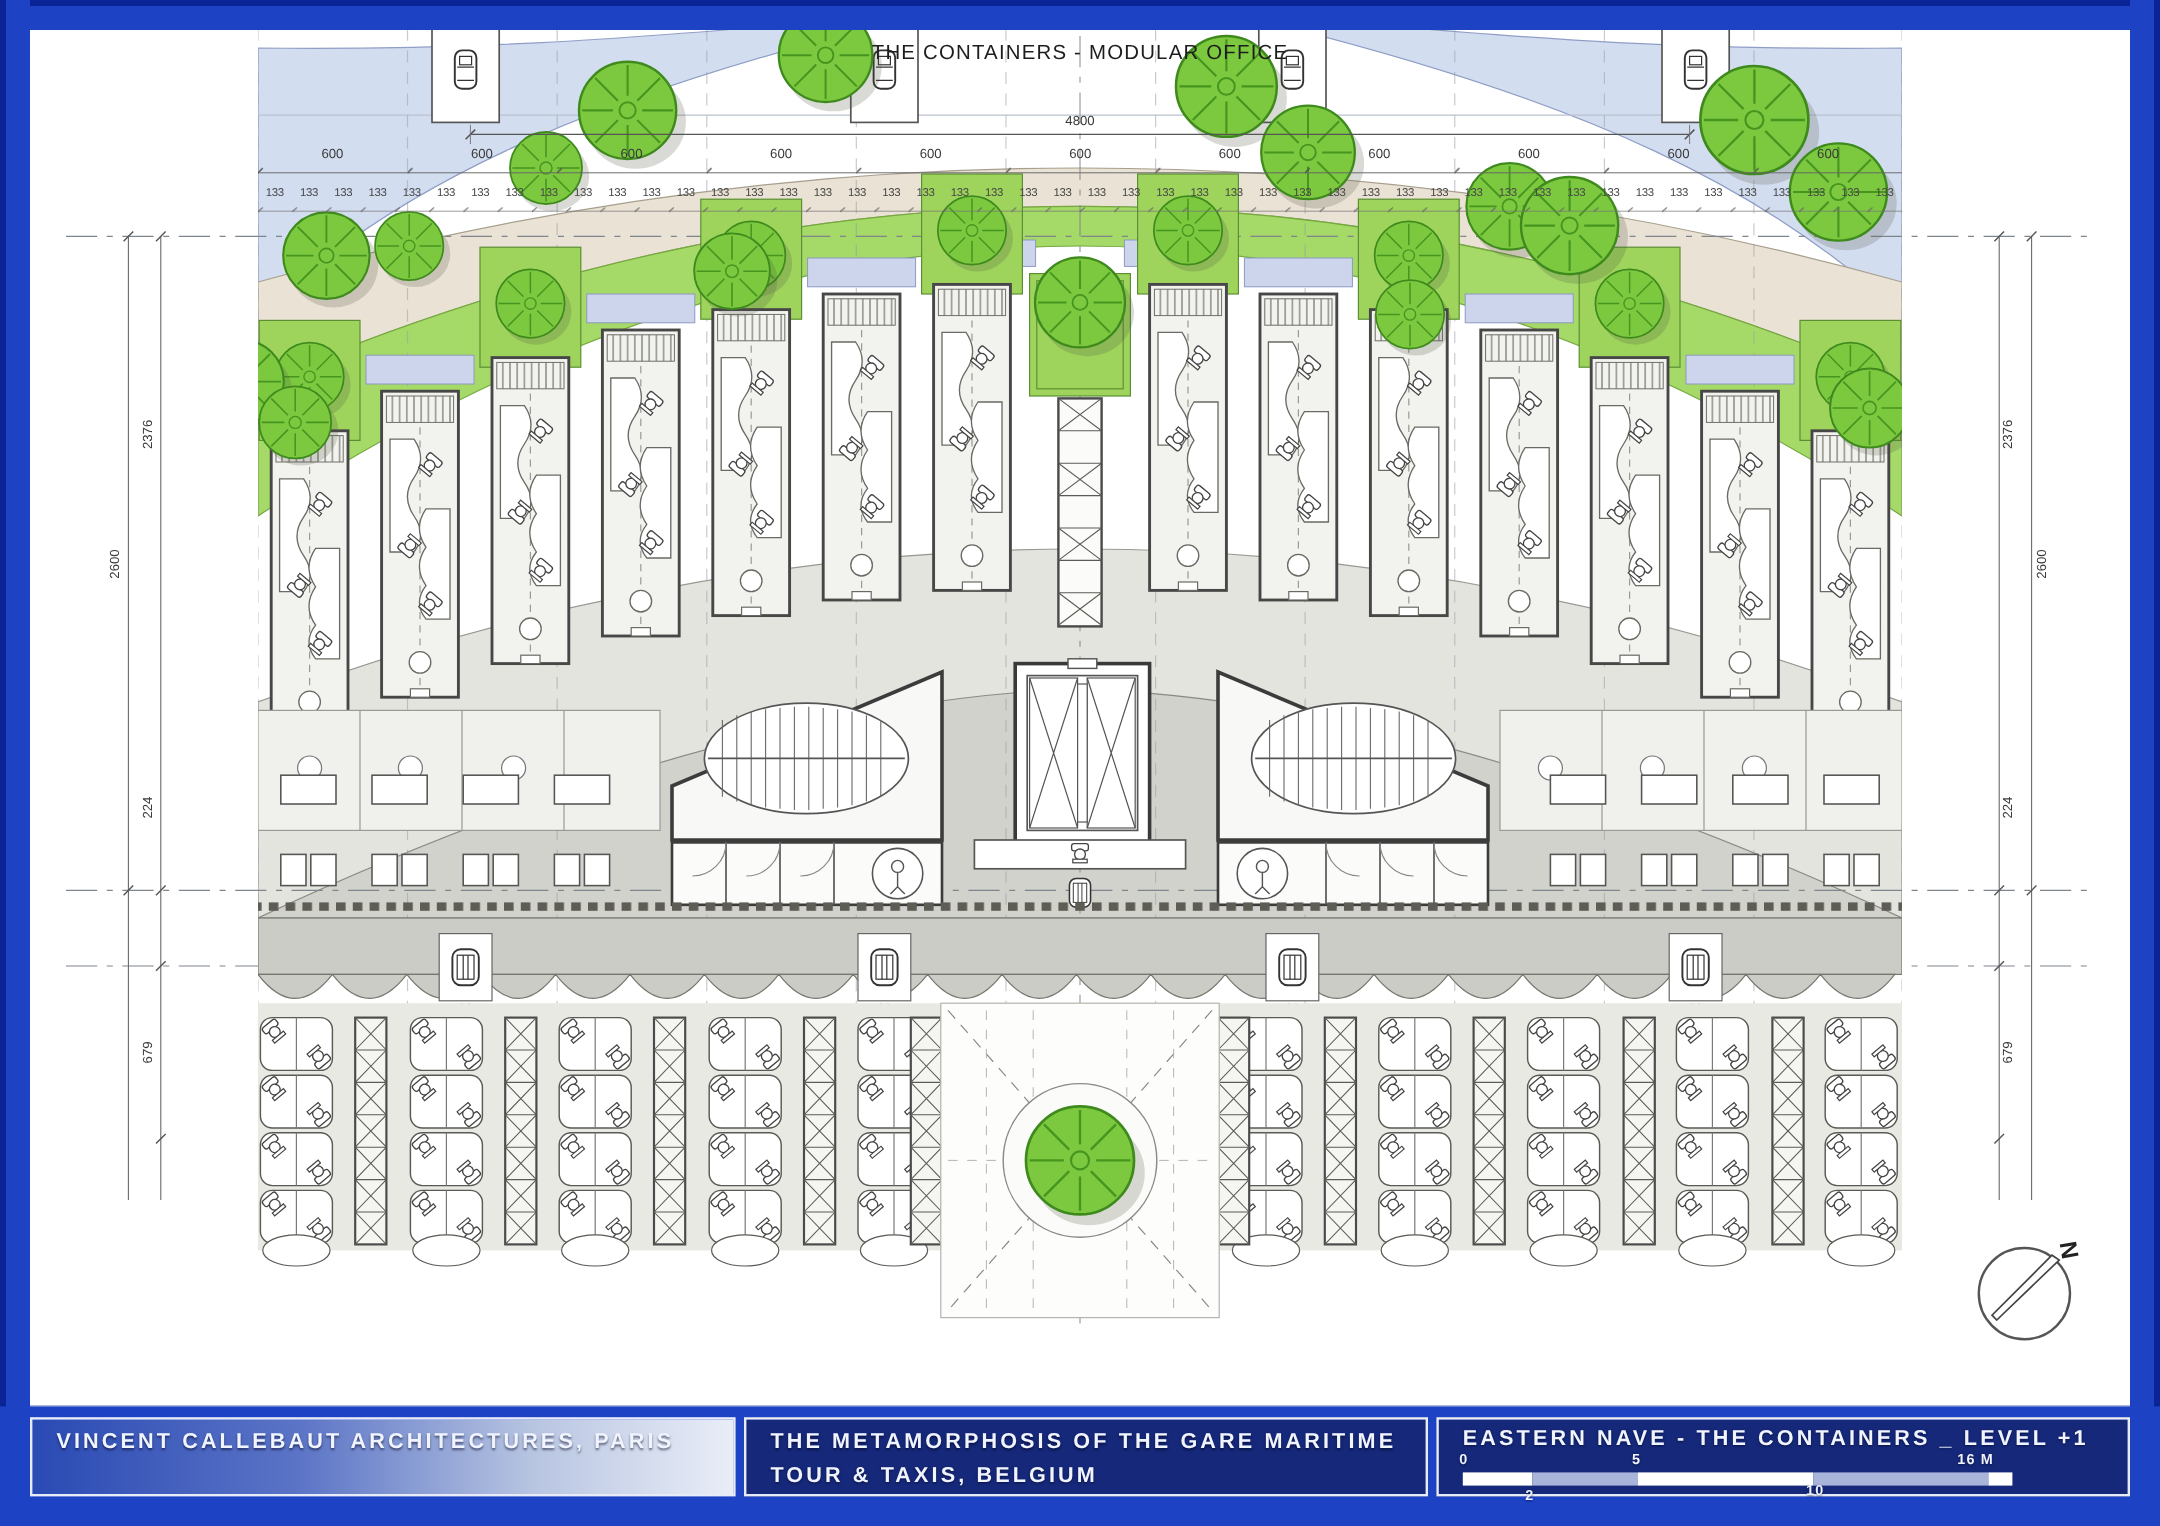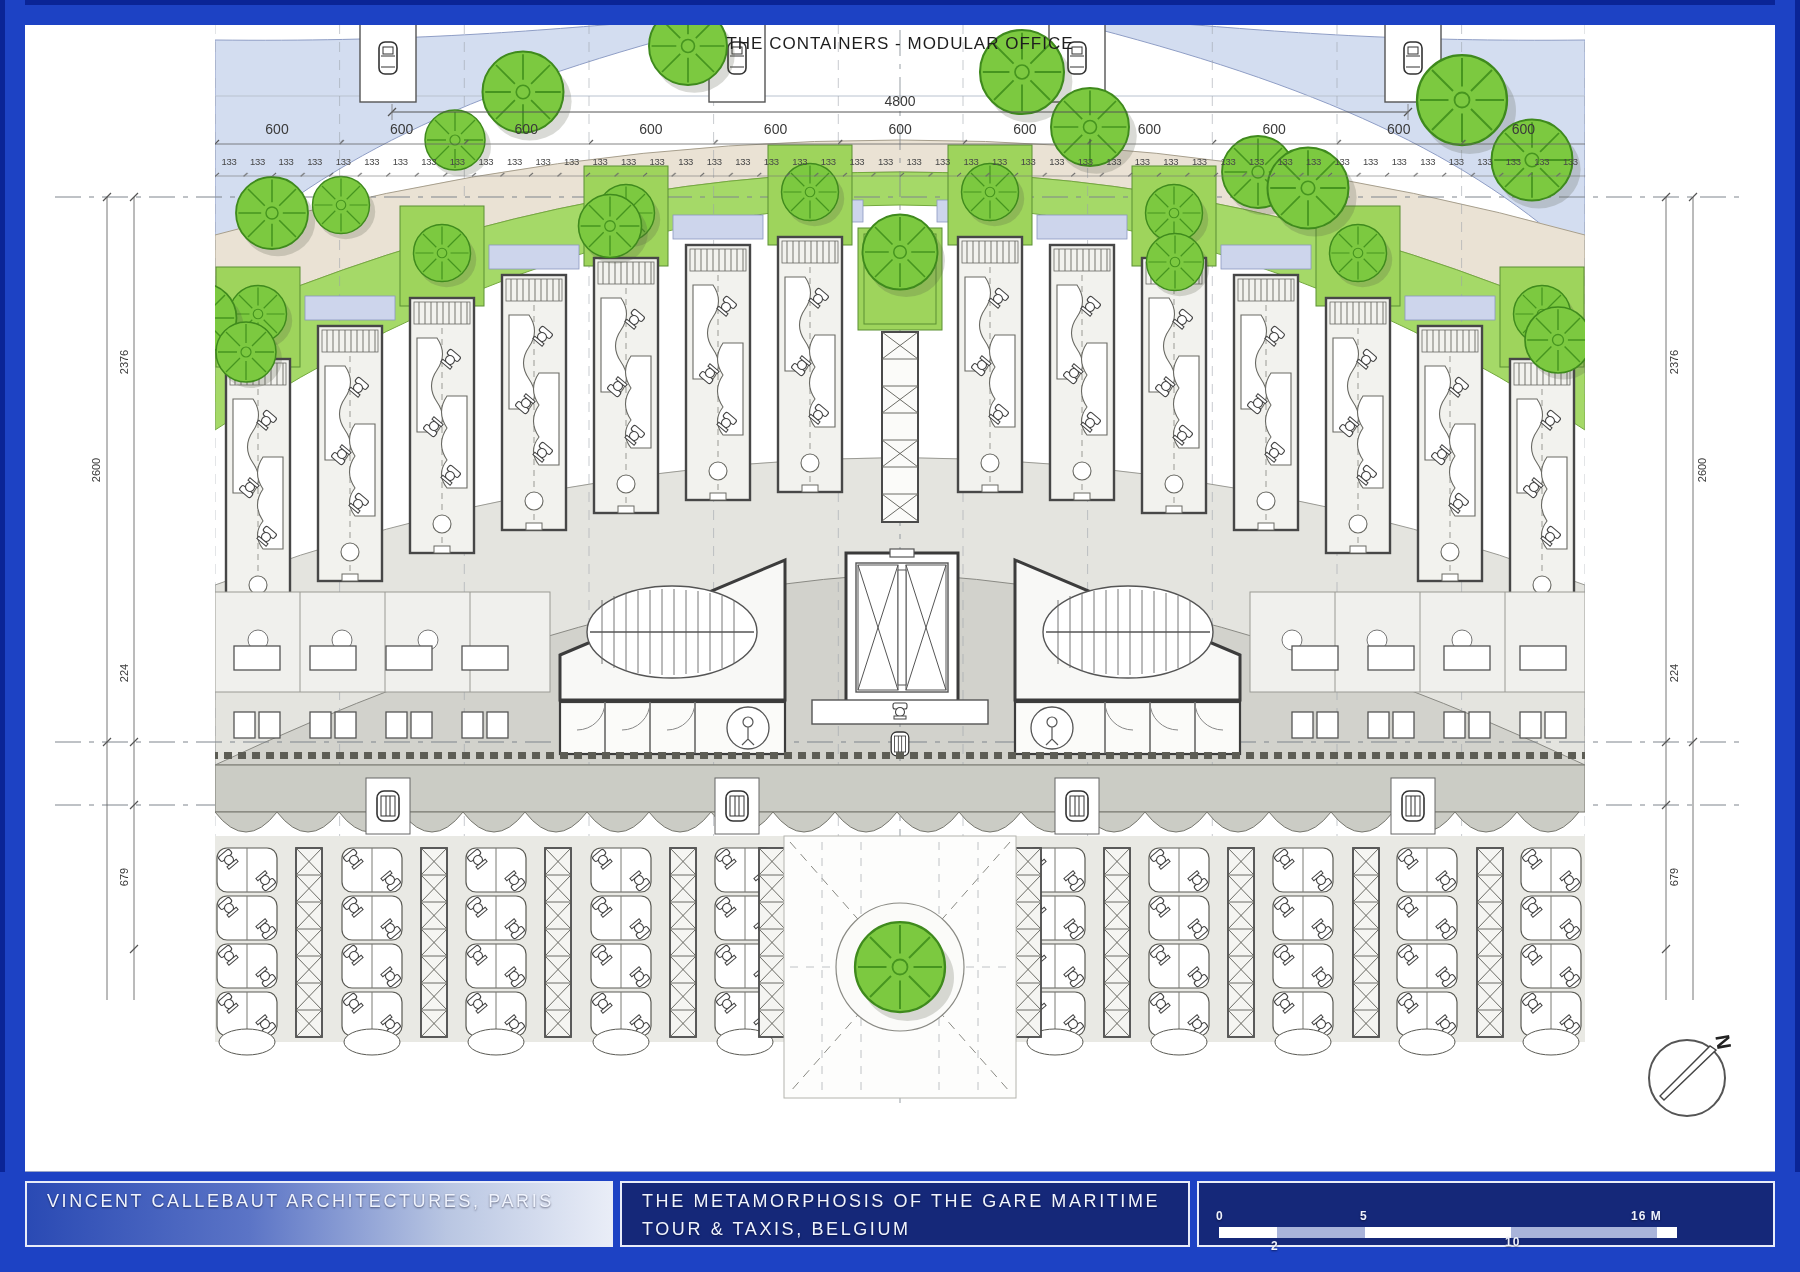--- a/index.html
+++ b/index.html
@@ -9,31 +9,31 @@
   
   .f{position:absolute;background:var(--frame,#1d42c4);z-index:6;}
   .f-top{left:0;top:0;right:0;height:20px;border-top:5px solid var(--frame-dark,#0a2496);}
   .f-left{left:0;top:0;bottom:0;width:20px;border-left:5px solid var(--frame-dark,#0a2496);}
   .f-right{right:0;top:0;bottom:0;width:20px;border-right:5px solid var(--frame-dark,#0a2496);}
   .f-bottom{left:0;right:0;top:1172px;height:100px;border-bottom:5px solid var(--frame-dark,#0a2496);}
   .inner-line{position:absolute;left:20px;top:20px;right:20px;bottom:100px;border:1px solid #9aa6c8;z-index:5;pointer-events:none;}
   
   .lab{position:absolute;z-index:4;transform:translate(-50%,-50%);white-space:nowrap;color:#2e2e2e;}
   .site-label{font-size:17px;letter-spacing:1px;color:#1d1d1d;}
-  .dim{font-size:14px;color:#3a3a3a;}
+  .dim{font-size:11px;color:#3a3a3a;}
   .dim-sm{font-size:9.5px;color:#474747;letter-spacing:-0.3px;}
   .vdim{position:absolute;z-index:4;font-size:11px;color:#3a3a3a;transform:translate(-50%,-50%) rotate(-90deg);white-space:nowrap;}
   .north-label{font-size:20px;font-weight:bold;color:#222;transform:translate(-50%,-50%) rotate(80deg);}
   
   .panel{position:absolute;top:9px;height:66px;border:2px solid #e8ecf8;box-sizing:border-box;z-index:7;
          color:#f0f4fe;text-shadow:0 1px 2px rgba(0,0,30,.55);}
   .panel-architect{left:25px;width:588px;background:linear-gradient(90deg,#2a4ab4 0%,#5b74c6 38%,#b9c6e2 72%,#e9edf7 100%);}
   .panel-project{left:620px;width:570px;background:var(--panel-navy,#152879);}
   .panel-drawing{left:1197px;width:578px;background:var(--panel-navy,#152879);}
-  .panel .l1,.panel .l2{position:absolute;left:20px;font-size:18px;font-weight:normal;letter-spacing:2.6px;}
+  .panel .l1,.panel .l2{position:absolute;left:20px;font-size:18px;font-weight:bold;letter-spacing:2.6px;}
   .panel .l1{top:8px;} .panel .l2{top:36px;}
   .panel-drawing .l1{top:5px;}
   .scalebar{position:absolute;left:20px;top:44px;height:11px;display:flex;z-index:8;}
   .scalebar .seg{height:11px;}
   .sb-lab{position:absolute;font-size:12px;font-weight:bold;letter-spacing:1px;color:#eef2fc;z-index:8;white-space:nowrap;}
 </style>
 </head>
 <body>
 
 <div class="sheet" style="--frame: #1d42c4; --frame-dark: #0a2496; --panel-navy: #152879;">
@@ -553,20 +553,21 @@
 
 <div class="f f-bottom">
   <div class="panel panel-architect">
     <div class="l1">VINCENT CALLEBAUT ARCHITECTURES, PARIS</div>
   </div>
   <div class="panel panel-project">
     <div class="l1">THE METAMORPHOSIS OF THE GARE MARITIME</div>
     <div class="l2">TOUR &amp; TAXIS, BELGIUM</div>
   </div>
   <div class="panel panel-drawing">
+    <div class="l1">EASTERN NAVE - THE CONTAINERS _ LEVEL +1</div>
     <div class="scalebar" id="scalebar">
           <div class="seg" style="width: 58px; background: rgb(255, 255, 255);"></div>
           <div class="seg" style="width: 88px; background: rgb(169, 180, 218);"></div>
           <div class="seg" style="width: 146px; background: rgb(255, 255, 255);"></div>
           <div class="seg" style="width: 146px; background: rgb(169, 180, 218);"></div>
           <div class="seg" style="width: 20px; background: rgb(255, 255, 255);"></div>
         </div>
     <div id="scalebar-labels">
           <span class="sb-lab" style="left: 17px; top: 26px;">0</span>
           <span class="sb-lab" style="left: 161px; top: 26px;">5</span>

